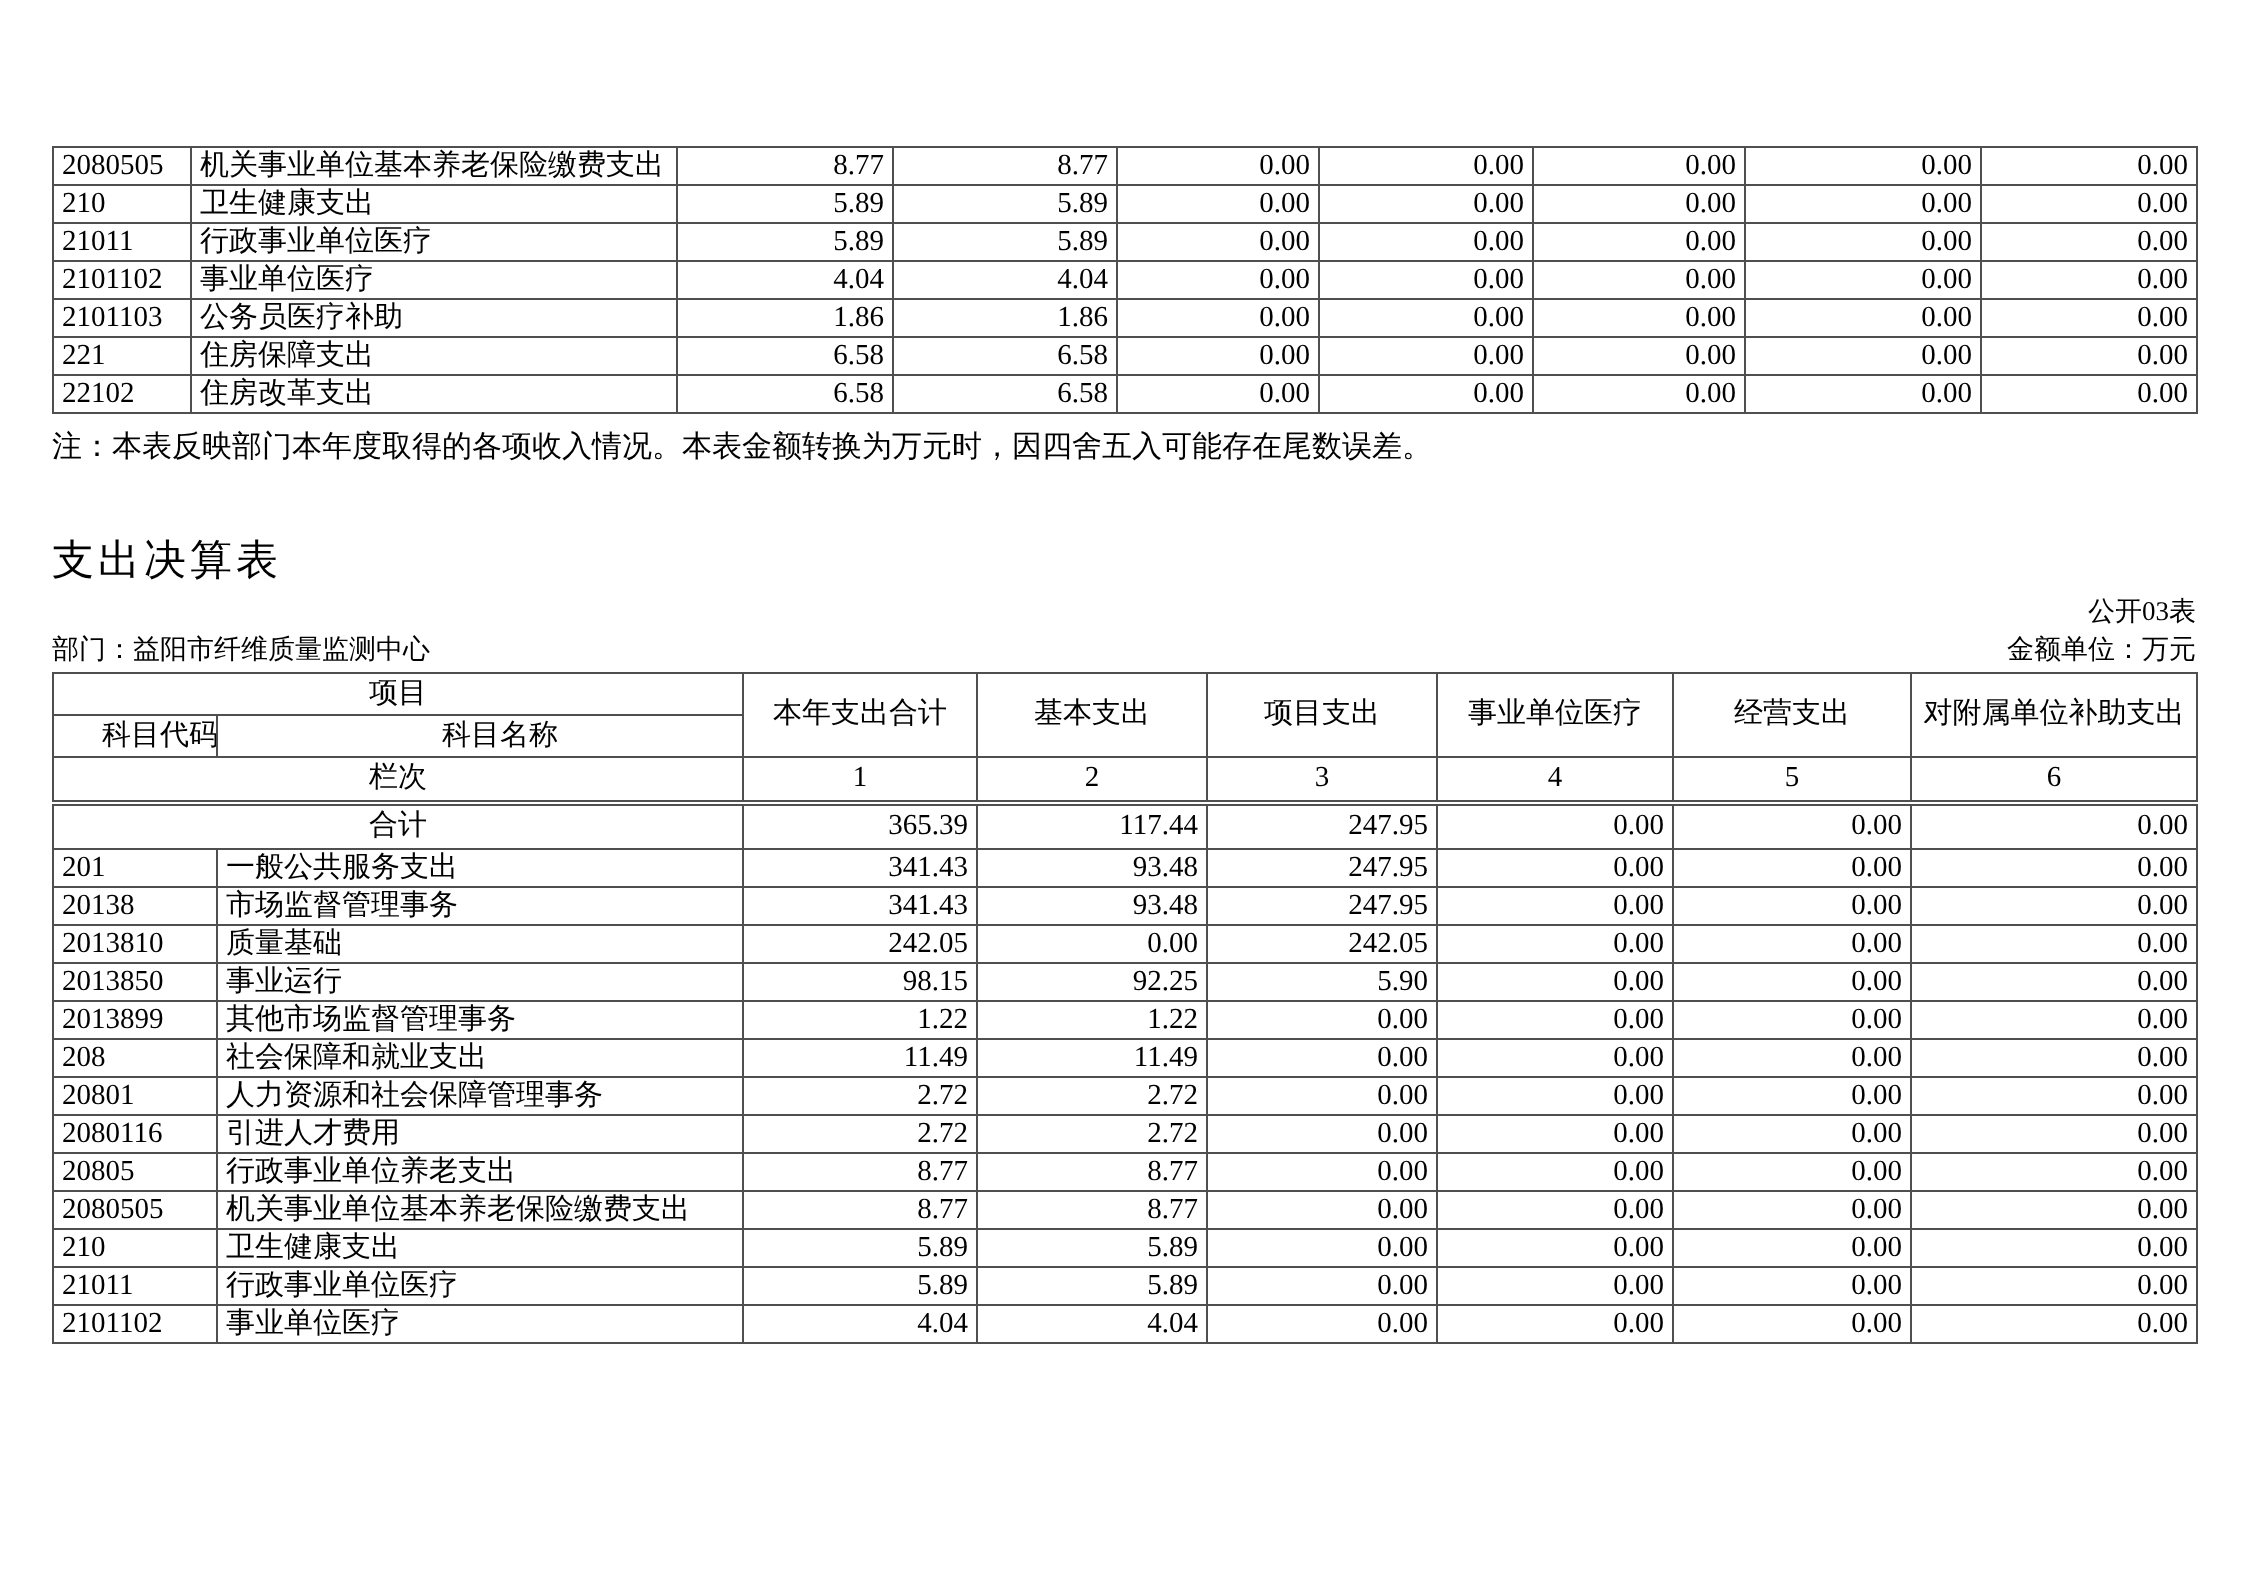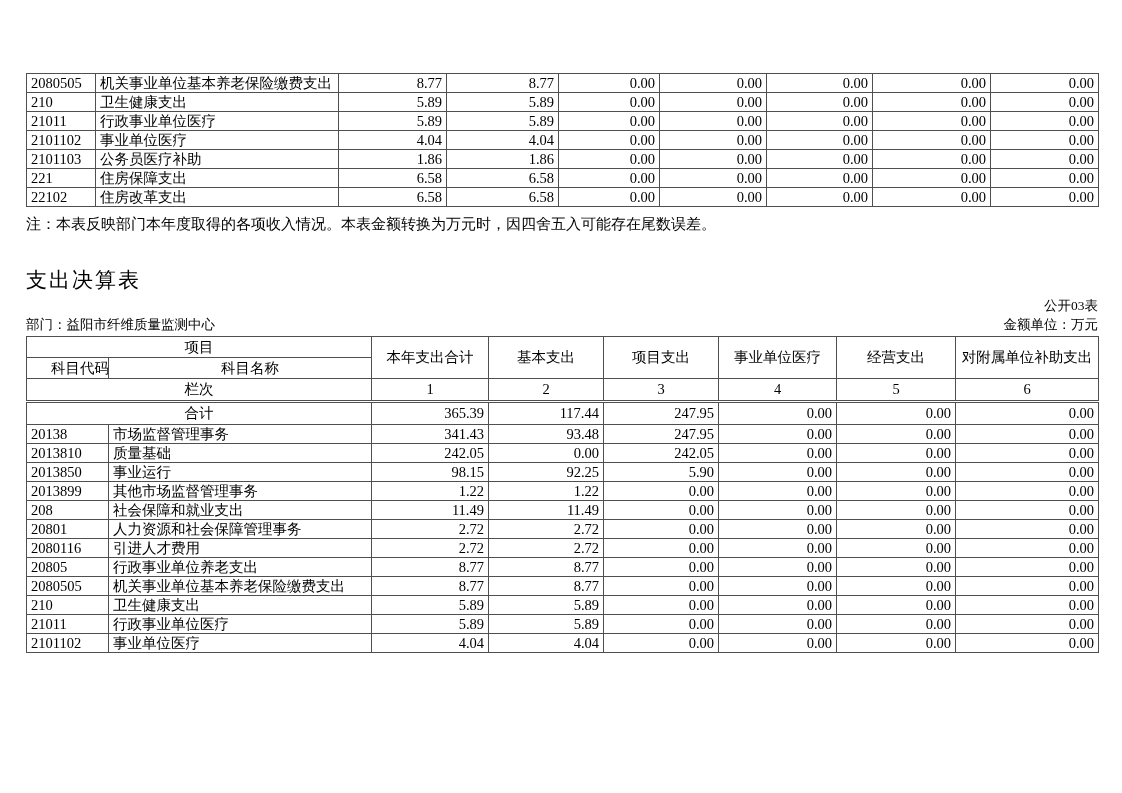--- a/index.html
+++ b/index.html
@@ -229,20 +229,30 @@
         <td class="num bold">365.39</td>
         <td class="num bold">117.44</td>
         <td class="num bold">247.95</td>
         <td class="num bold">0.00</td>
         <td class="num bold">0.00</td>
         <td class="num bold">0.00</td>
       </tr>
     </tbody>
     <tbody>
         <tr>
+          <td class="code">201</td>
+          <td class="name">一般公共服务支出</td>
+          <td class="num">341.43</td>
+          <td class="num">93.48</td>
+          <td class="num">247.95</td>
+          <td class="num">0.00</td>
+          <td class="num">0.00</td>
+          <td class="num">0.00</td>
+        </tr>
+        <tr>
           <td class="code">20138</td>
           <td class="name">市场监督管理事务</td>
           <td class="num">341.43</td>
           <td class="num">93.48</td>
           <td class="num">247.95</td>
           <td class="num">0.00</td>
           <td class="num">0.00</td>
           <td class="num">0.00</td>
         </tr>
         <tr>

